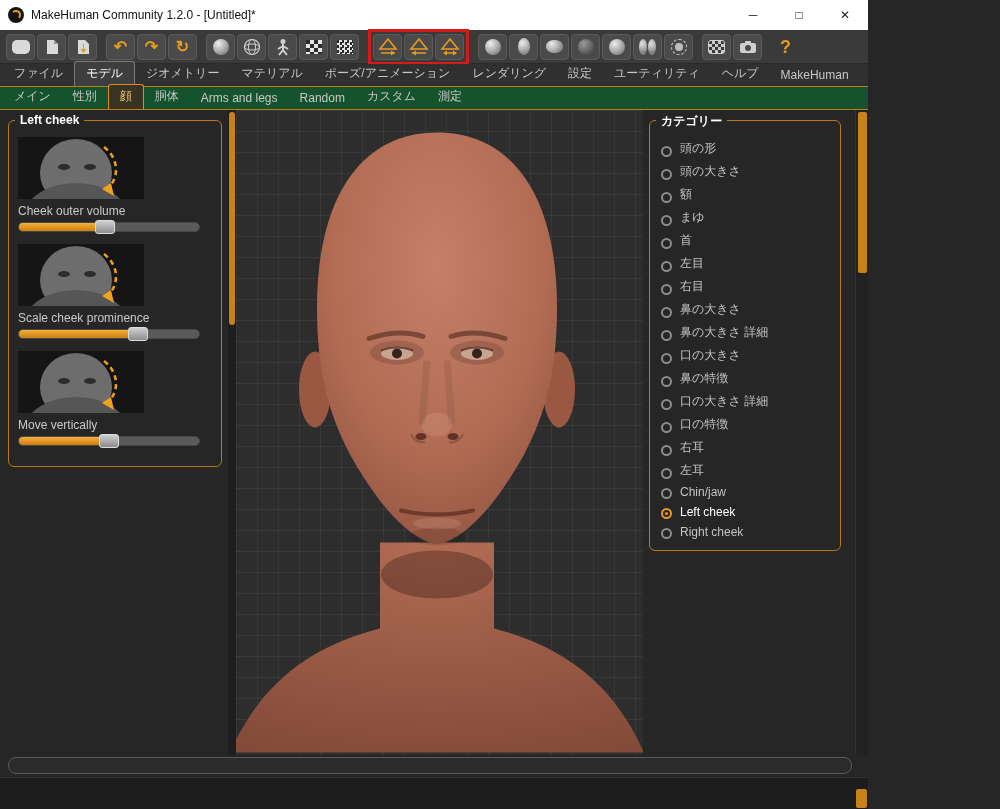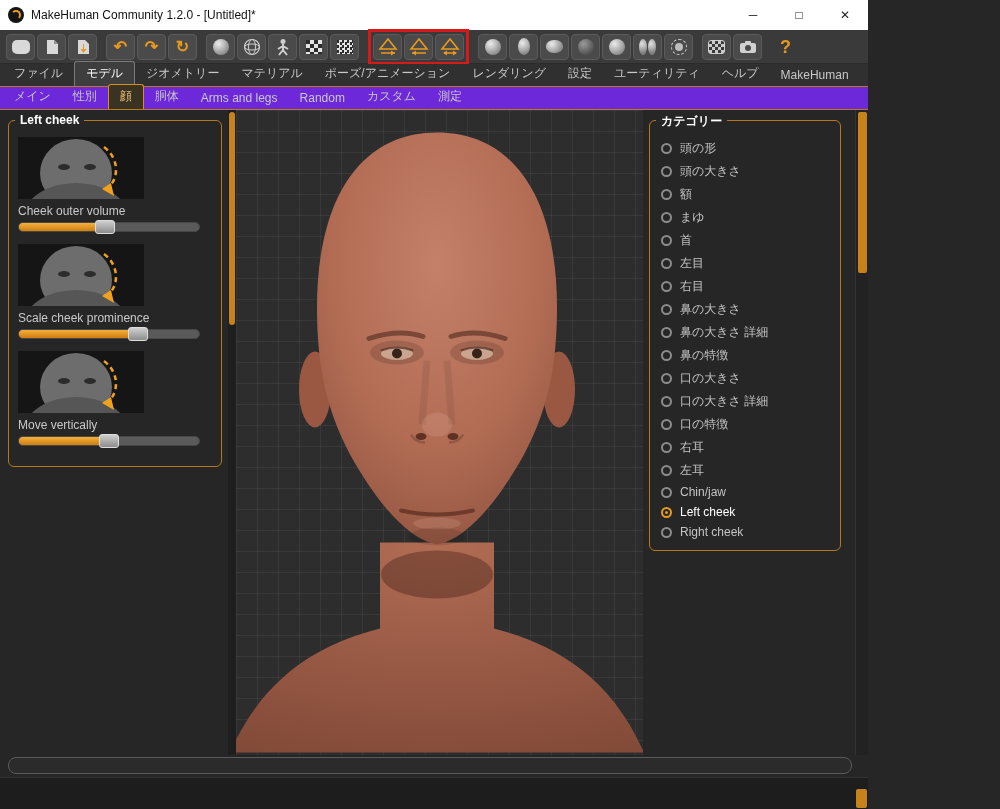--- a/index.html
+++ b/index.html
@@ -37,21 +37,21 @@
   .checker { width:16px; height:14px; background:repeating-conic-gradient(#e3e3e3 0 25%, #2c2c2c 0 50%) 0 0/8px 8px; }
   .checker.small { background:repeating-conic-gradient(#e3e3e3 0 25%, #2c2c2c 0 50%) 0 0/5px 5px; }
   .grab-shape { width:17px; height:14px; border:1px solid #d0d0d0; border-radius:3px;
      background:repeating-conic-gradient(#c9c9c9 0 25%, #3a3a3a 0 50%) 0 0/6px 6px; }
   .highlight-box { border:3px solid #d61a1a; display:flex; gap:2px; padding:2px; margin-right:9px; }
 
   
   .tabrow { display:flex; align-items:flex-end; background:#303030; border-bottom:1px solid #b97c16;
      padding:0 3px; flex:0 0 auto; }
   .menu-tabs { height:23px; }
-  .sub-tabs { height:23px; background:#6d28d9; }
+  .sub-tabs { height:23px; background:#14532d; }
   .tab { padding:3px 11px 4px; font-size:12px; color:#c8c8c8; white-space:nowrap; cursor:default; }
   .menu-tabs .tab.selected { background:#3e3e3e; border:1px solid #7a7a7a; border-bottom:none;
      border-radius:3px 3px 0 0; color:#fff; }
   .sub-tabs .tab.selected { background:#3a3324; border:1px solid #d89018; border-bottom:none;
      border-radius:3px 3px 0 0; color:#ffd27a; }
 
   
   .main { height:645px; display:flex; flex:0 0 auto; background:#262626; }
 
   .left-panel { width:228px; padding:10px 6px 8px 8px; flex:0 0 auto; }
@@ -73,21 +73,21 @@
   .panel-scrollbar .sb-thumb { position:absolute; top:2px; left:1px; width:6px; height:33%;
      background:#c8821a; border-radius:3px; }
 
   .viewport { flex:1 1 auto; position:relative; overflow:hidden; background-color:#2d2d2d;
      background-image:linear-gradient(rgba(255,255,255,0.05) 1px, transparent 1px),
                       linear-gradient(90deg, rgba(255,255,255,0.05) 1px, transparent 1px);
      background-size:21px 21px; }
   .head-svg { position:absolute; left:50%; top:0; transform:translateX(-50%); height:100%; }
 
   .right-panel { width:212px; padding:10px 14px 8px 6px; flex:0 0 auto; background:#262626; }
-  .radio-item { display:flex; align-items:center; gap:8px; padding:3px 2px; cursor:default; }
+  .radio-item { display:flex; align-items:flex-end; gap:8px; padding:3px 2px; cursor:default; }
   .radio-circle { width:11px; height:11px; border:2px solid #8c8c8c; border-radius:50%;
      position:relative; flex:0 0 auto; }
   .radio-item.selected .radio-circle { border-color:#e79a1f; }
   .radio-item.selected .radio-circle::after { content:""; position:absolute; inset:2px;
      background:#e79a1f; border-radius:50%; }
   .radio-label { color:#c4c4c4; font-size:12px; white-space:nowrap; }
   .radio-item.selected .radio-label { color:#ffffff; }
 
   .win-scrollbar { width:13px; background:#222222; border-left:1px solid #333; position:relative; flex:0 0 auto; }
   .win-scrollbar .sb-thumb { position:absolute; top:2px; left:2px; width:9px; height:25%;
@@ -432,25 +432,25 @@
             <div class="radio-item">
             <span class="radio-circle"></span>
             <span class="radio-label">鼻の大きさ</span>
           </div>
             <div class="radio-item">
             <span class="radio-circle"></span>
             <span class="radio-label">鼻の大きさ 詳細</span>
           </div>
             <div class="radio-item">
             <span class="radio-circle"></span>
+            <span class="radio-label">口の大きさ</span>
+          </div>
+            <div class="radio-item">
+            <span class="radio-circle"></span>
             <span class="radio-label">鼻の特徴</span>
-          </div>
-            <div class="radio-item">
-            <span class="radio-circle"></span>
-            <span class="radio-label">口の大きさ</span>
           </div>
             <div class="radio-item">
             <span class="radio-circle"></span>
             <span class="radio-label">口の大きさ 詳細</span>
           </div>
             <div class="radio-item">
             <span class="radio-circle"></span>
             <span class="radio-label">口の特徴</span>
           </div>
             <div class="radio-item">

